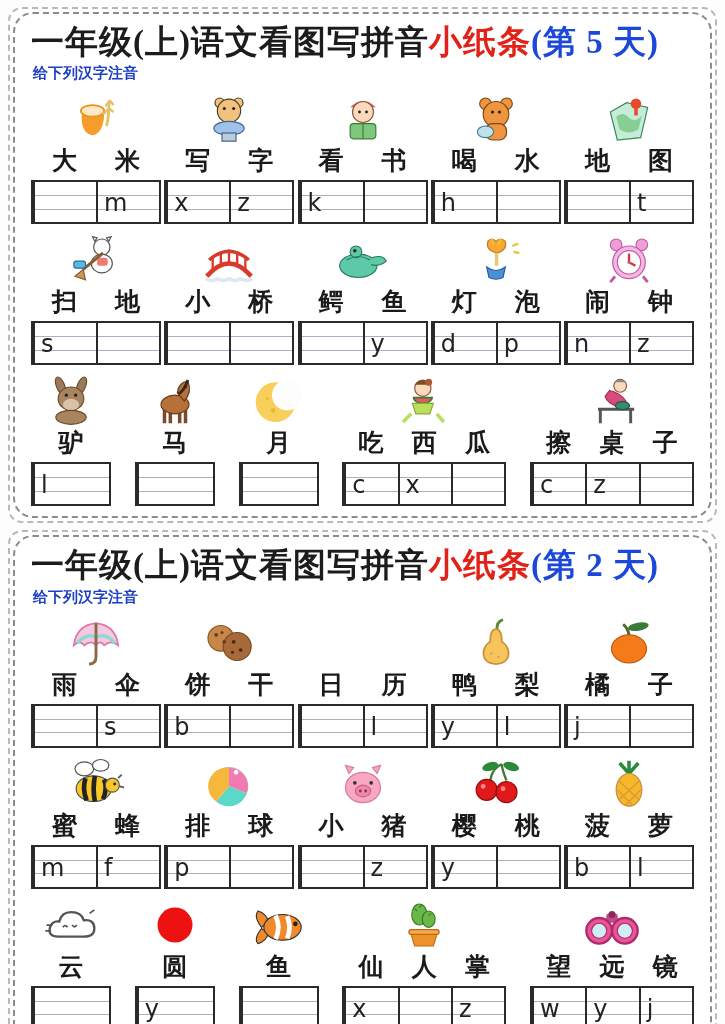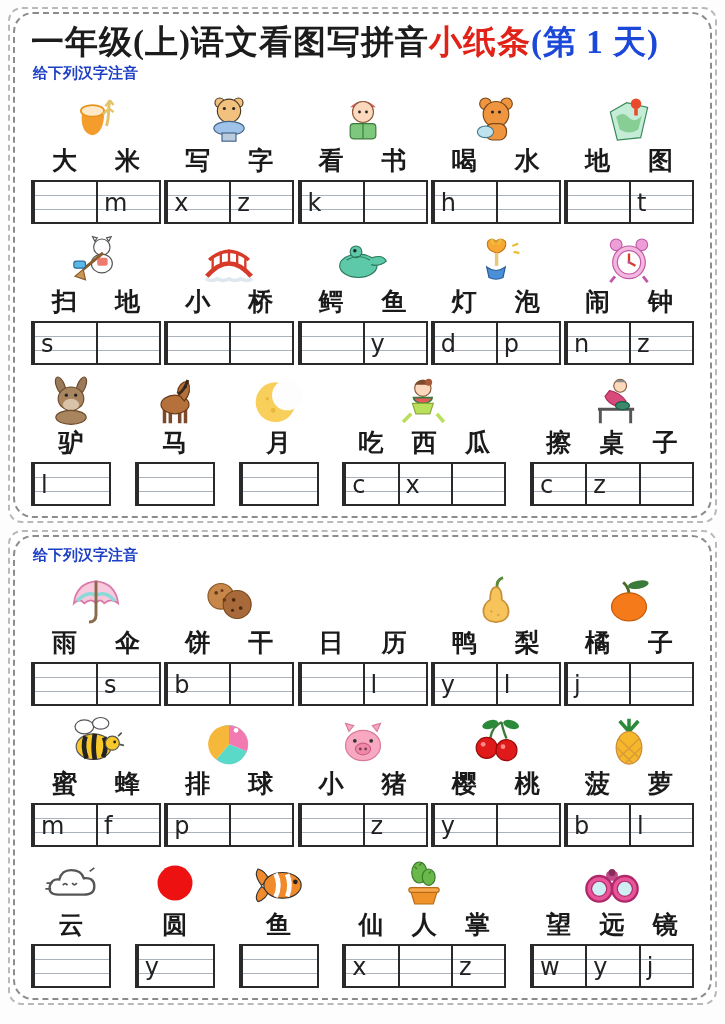--- a/index.html
+++ b/index.html
@@ -82,21 +82,21 @@
     font-size:24px;line-height:1;color:#222;
     font-family:"DejaVu Sans", sans-serif;
   }
 </style>
 </head>
 <body>
 
 <div id="sections">
     <div class="strip">
       <div class="section">
-        <div class="title-line"><span class="t-black">一年级(上)语文看图写拼音</span><span class="t-red">小纸条</span><span class="t-blue">(第 1 天)</span></div>
+        <div class="title-line"><span class="t-black">一年级(上)语文看图写拼音</span><span class="t-red">小纸条</span><span class="t-blue">(第 5 天)</span></div>
         <div class="subtitle">给下列汉字注音</div>
         <div class="row">
           <div class="item">
             <div class="pic">
               <svg viewBox="0 0 48 44" width="56" height="52">
                 <path d="M12 16 Q10 34 21 36 Q31 34 31 16 Z" fill="#f49d2c"></path>
                 <ellipse cx="21" cy="15" rx="10" ry="5" fill="#fde8c8" stroke="#e8941a" stroke-width="1.5"></ellipse>
                 <path d="M33 28 C36 18 34 12 36 6" stroke="#e3c26a" stroke-width="2.5" fill="none"></path>
                 <path d="M36 6 l-4 5 M36 6 l3 4 M34 14 l-4 4 M35 13 l4 3" stroke="#e3c26a" stroke-width="2"></path>
               </svg>
@@ -449,20 +449,21 @@
                 <span class="letter">z</span>
               </div>
               <div class="cell"></div>
             </div>
           </div>
         </div>
       </div>
     </div>
     <div class="strip">
       <div class="section">
+        <div class="title-line"><span class="t-black">一年级(上)语文看图写拼音</span><span class="t-red">小纸条</span><span class="t-blue">(第 2 天)</span></div>
         <div class="subtitle">给下列汉字注音</div>
         <div class="row">
           <div class="item">
             <div class="pic">
               <svg viewBox="0 0 48 44" width="56" height="52">
                 <path d="M5 24 Q7 7 24 5 Q41 7 43 24 Q37 19 31 24 Q27.5 19 24 24 Q20 19 14 24 Q10 19 5 24 Z" fill="#f8c8dc" stroke="#d87aaa" stroke-width="1.5"></path>
                 <path d="M8 22 q8 -9 16 -5 q9 -4 16 5" fill="none" stroke="#8adada" stroke-width="3"></path>
                 <path d="M24 5 V34 q0 6 -6 6" stroke="#8a6a4a" stroke-width="2.5" fill="none"></path>
               </svg>
             </div>

